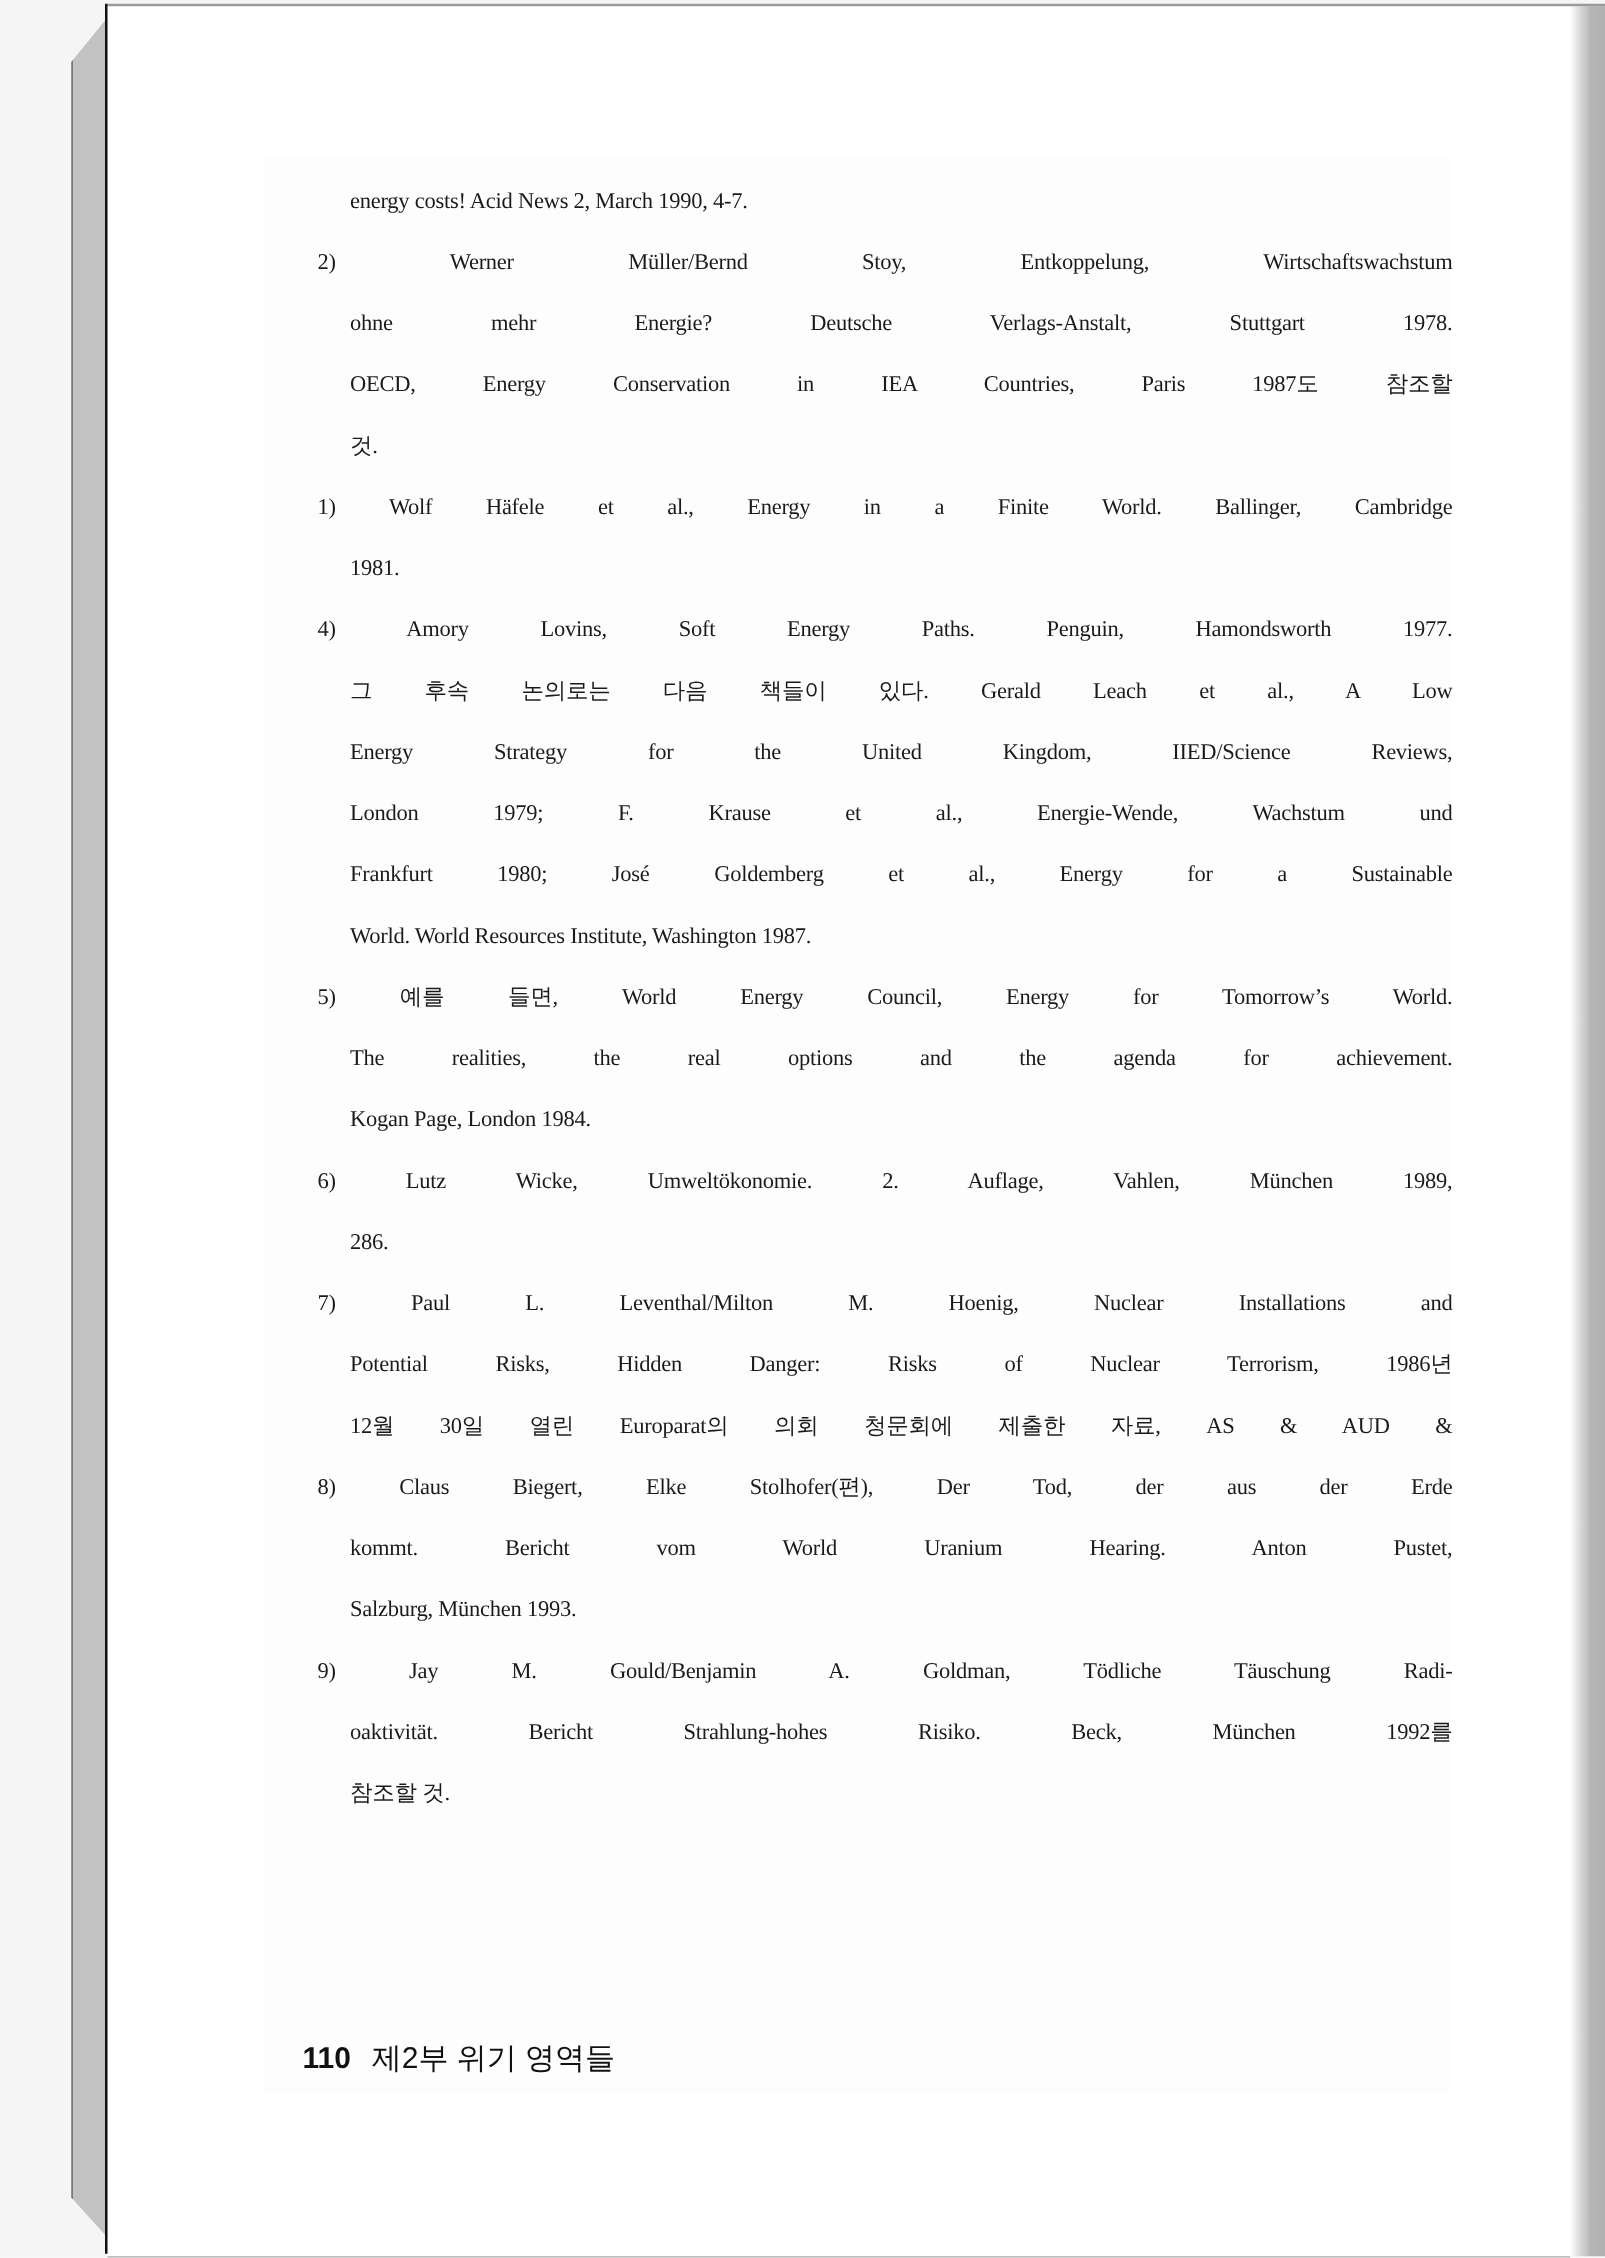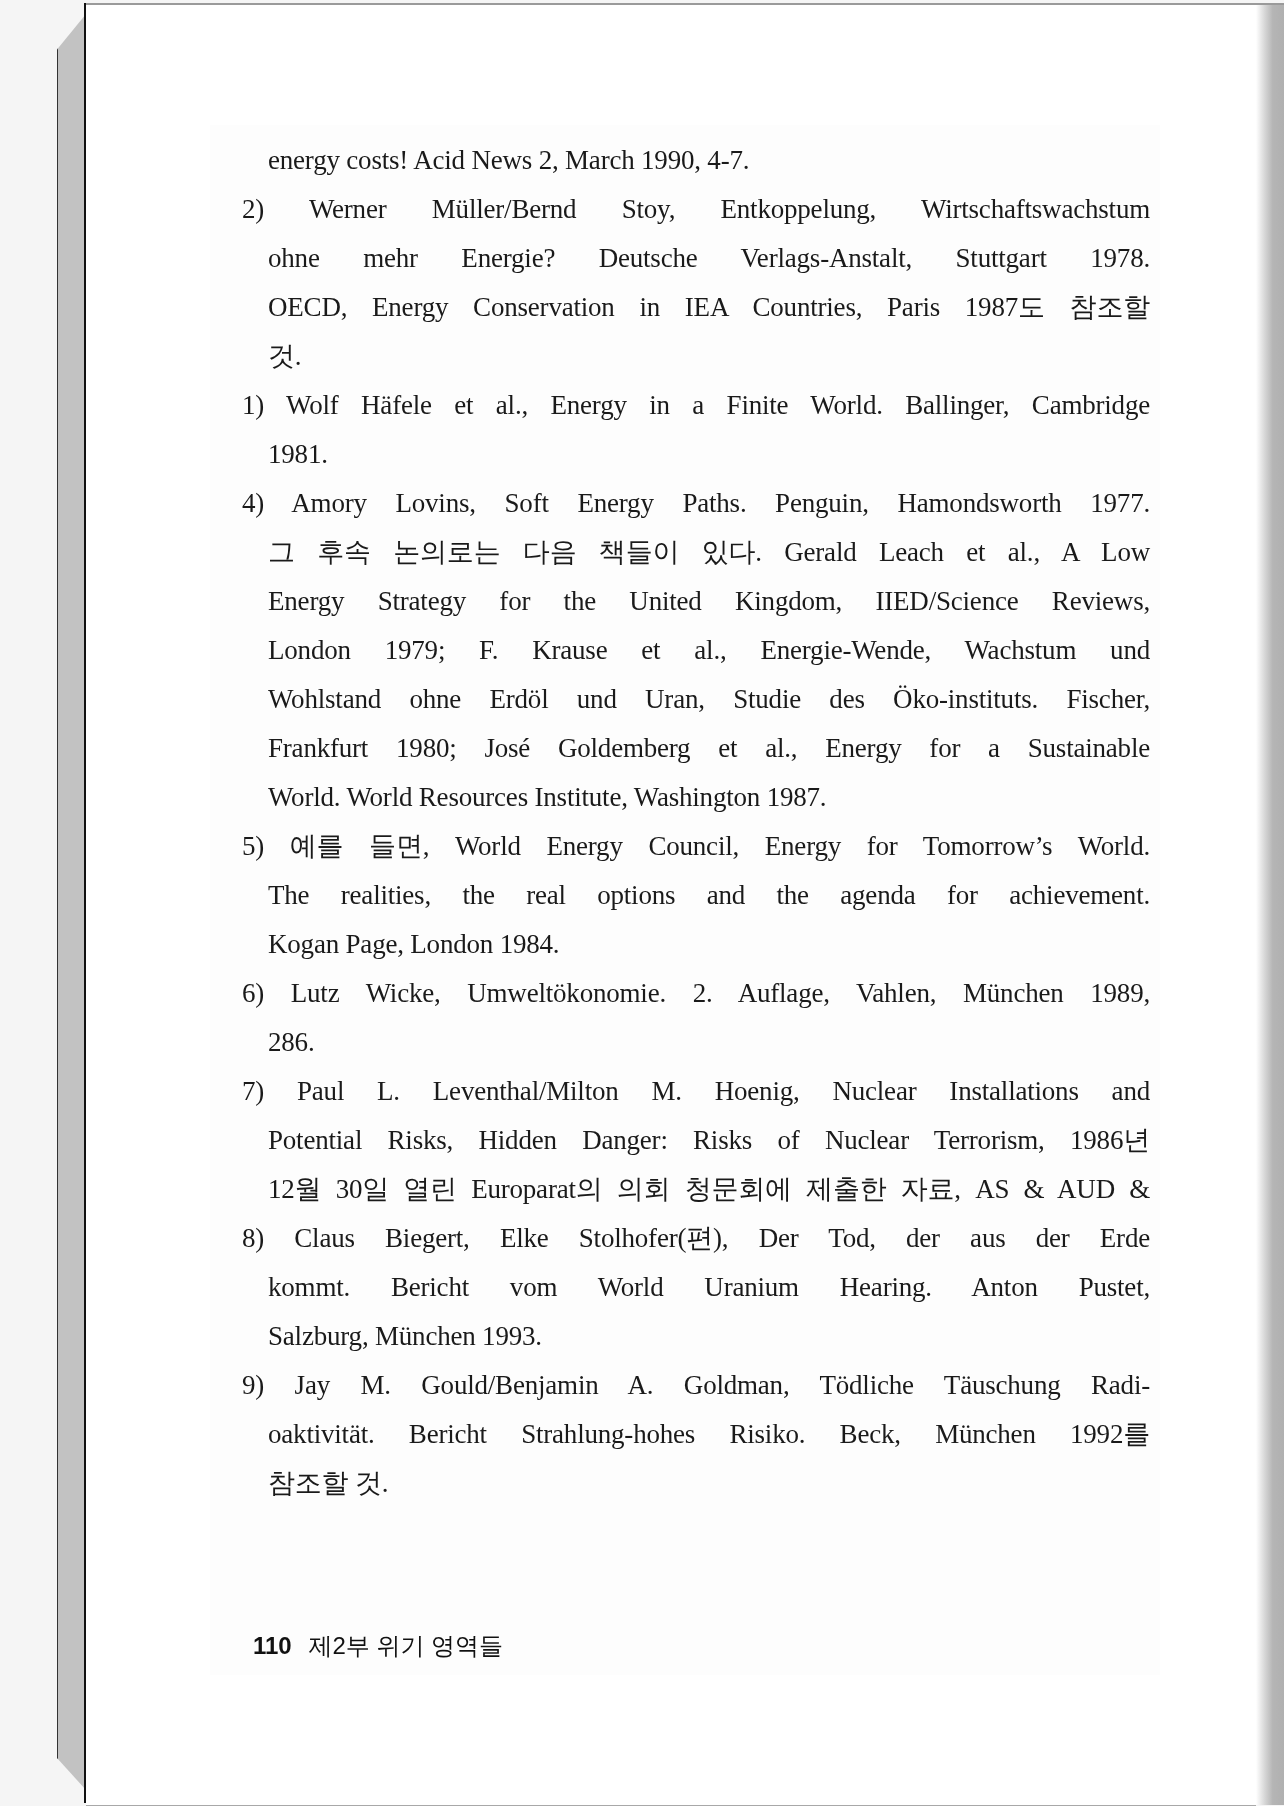--- a/index.html
+++ b/index.html
@@ -28,43 +28,43 @@
   .right-edge {
     position: absolute; left: 1256px; top: 3px; width: 28px; height: 1800px;
     background: linear-gradient(to right, #ffffff 0%, #d8d8d8 30%, #b5b5b5 60%, #b0b0b0 100%);
     border-top: 2px solid #9a9a9a;
   }
   .scan {
     position: absolute; left: 210px; top: 125px; width: 950px; height: 1550px;
     background: #fdfdfd;
   }
   .text-block {
-    position: absolute; left: 242px; top: 143px; width: 908px;
-    font-size: 27px; color: #1a1a1a;
+    position: absolute; left: 254px; top: 143px; width: 908px;
+    font-size: 18px; color: #1a1a1a;
   }
   .note {
     position: relative;
     margin: 0; padding: 0;
   }
   .line {
     display: block;
     height: 49px; line-height: 34px;
     white-space: nowrap;
     text-align: justify; text-align-last: justify;
     letter-spacing: -0.2px;
   }
   .line.first { padding-left: 0; }
   .line.cont { padding-left: 26px; }
   .line.short { text-align-last: left; }
   .footer {
     position: absolute; left: 242px; top: 1630px;
     font-family: "Liberation Sans", "DejaVu Sans", sans-serif;
     font-size: 24px; color: #111;
   }
-  .footer .pagenum { font-weight: bold; margin-right: 10px; margin-left: 11px; }
+  .footer .pagenum { font-weight: bold; margin-right: 10px; }
 </style>
 </head>
 <body>
 
 <div class="spine"></div>
 <div class="page"></div>
 <div class="spine-edge"></div>
 <div class="right-edge"></div>
 <div class="scan"></div>
 
@@ -80,21 +80,20 @@
     </div>
     <div class="note">
       <span class="line first">1) Wolf Häfele et al., Energy in a Finite World. Ballinger, Cambridge</span>
       <span class="line cont short">1981.</span>
     </div>
     <div class="note">
       <span class="line first">4) Amory Lovins, Soft Energy Paths. Penguin, Hamondsworth 1977.</span>
       <span class="line cont">그 후속 논의로는 다음 책들이 있다. Gerald Leach et al., A Low</span>
       <span class="line cont">Energy Strategy for the United Kingdom, IIED/Science Reviews,</span>
       <span class="line cont">London 1979; F. Krause et al., Energie-Wende, Wachstum und</span>
-      <span class="line cont">Wohlstand ohne Erdöl und Uran, Studie des Öko-instituts. Fischer,</span>
       <span class="line cont">Frankfurt 1980; José Goldemberg et al., Energy for a Sustainable</span>
       <span class="line cont short">World. World Resources Institute, Washington 1987.</span>
     </div>
     <div class="note">
       <span class="line first">5) 예를 들면, World Energy Council, Energy for Tomorrow’s World.</span>
       <span class="line cont">The realities, the real options and the agenda for achievement.</span>
       <span class="line cont short">Kogan Page, London 1984.</span>
     </div>
     <div class="note">
       <span class="line first">6) Lutz Wicke, Umweltökonomie. 2. Auflage, Vahlen, München 1989,</span>

